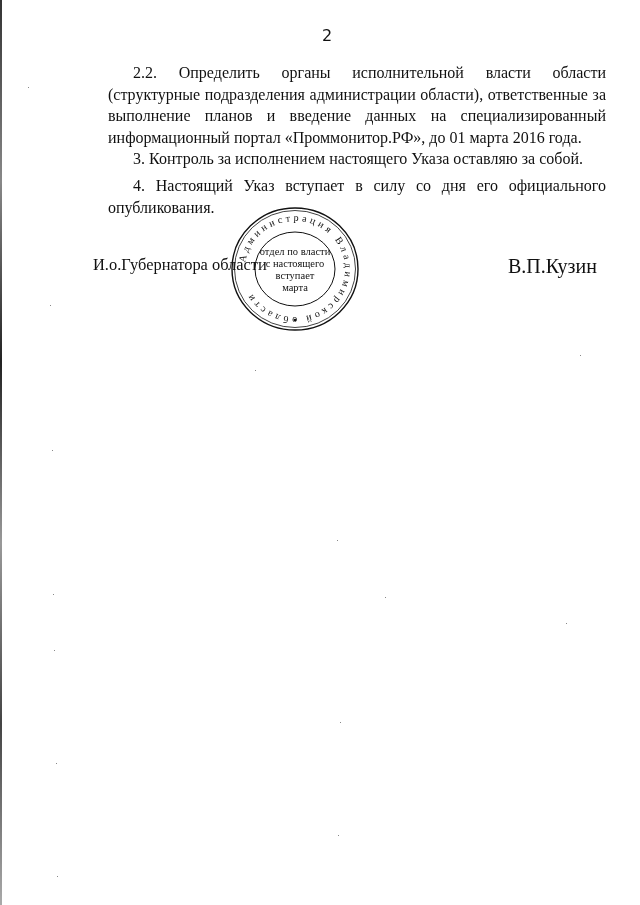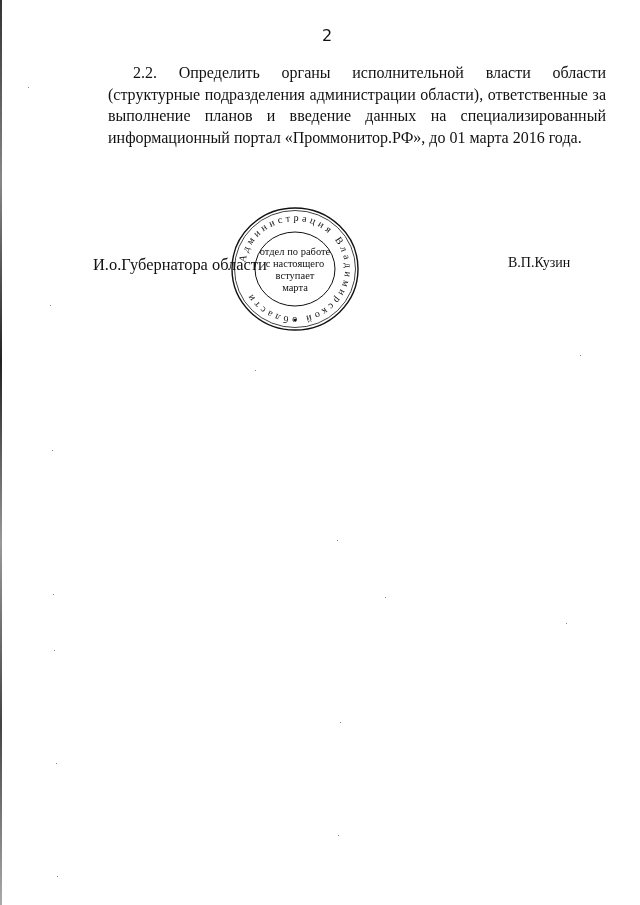--- a/index.html
+++ b/index.html
@@ -10,57 +10,59 @@
                background: linear-gradient(to bottom, #333 0%, #888 20%, #222 40%, #999 60%, #444 80%, #aaa 100%); }
   .page-number { position: absolute; left: 319px; top: 26px; width: 16px; text-align: center;
                  font-family: "DejaVu Sans", sans-serif; font-size: 16px; }
   .para { position: absolute; left: 104px; width: 498px; font-size: 16px; line-height: 21.5px;
           text-align: justify; text-align-last: left; margin: 4px; }
   .para .indent { display: inline-block; width: 25px; }
   .p22 { top: 58px; }
   .p3 { top: 144px; }
   .p4 { top: 171px; }
   .sig-title { position: absolute; left: 93px; top: 255px; font-size: 16.4px; white-space: nowrap; }
-  .sig-name { position: absolute; left: 508px; top: 255px; font-size: 14px; white-space: nowrap; }
+  .sig-name { position: absolute; left: 508px; top: 255px; font-size: 20px; white-space: nowrap; }
   .stamp { position: absolute; left: 230px; top: 206px; width: 130px; height: 126px; }
   .stamp svg { width: 130px; height: 126px; display: block; }
   .stamp-center { position: absolute; left: 25px; top: 40px; width: 80px; text-align: center;
                   font-family: "Liberation Serif", serif; font-size: 10.5px; line-height: 12px; color: #111; }
   .speck { position: absolute; width: 1px; height: 1px; background: #888; }
 </style>
 </head>
 <body>
 
 <div class="page">
   <div class="scan-edge"></div>
 
   <div class="page-number">2</div>
 
   <p class="para p22"><span class="indent"></span><span>2.2. Определить органы исполнительной власти области (структурные подразделения администрации области), ответственные за выполнение планов и введение данных на специализированный информационный портал «Проммонитор.РФ», до 01 марта 2016 года.</span></p>
 
+  <p class="para p3"><span class="indent"></span><span>3. Контроль за исполнением настоящего Указа оставляю за собой.</span></p>
 
+  <p class="para p4"><span class="indent"></span><span>4. Настоящий Указ вступает в силу со дня его официального опубликования.</span></p>
 
   <div class="sig-title">И.о.Губернатора области</div>
   <div class="sig-name">В.П.Кузин</div>
 
   <div class="stamp">
     <svg viewBox="0 0 130 126">
       <defs>
         <path id="ringPath" d="M 65 63 m -50 0 a 50 48 0 1 1 100 0 a 50 48 0 1 1 -100 0"></path>
       </defs>
       <ellipse cx="65" cy="63" rx="63" ry="61" fill="none" stroke="#111" stroke-width="1.4"></ellipse>
       <ellipse cx="65" cy="63" rx="60.5" ry="58.5" fill="none" stroke="#111" stroke-width="0.8"></ellipse>
       <ellipse cx="65" cy="63" rx="40" ry="37" fill="none" stroke="#111" stroke-width="1"></ellipse>
       <text font-family="Liberation Serif, serif" font-size="10" letter-spacing="3.2" fill="#111">
         <textPath href="#ringPath" startOffset="2%">Администрация Владимирской области</textPath>
       </text>
       <circle cx="65" cy="114" r="1.3" fill="#111"></circle>
     </svg>
     <div class="stamp-center">
-      <div>отдел по работе</div>
+      <div>отдел по власти</div>
       <div>с настоящего</div>
       <div>вступает</div>
       <div>марта</div>
     </div>
   </div>
 
   <div class="speck" style="left:50px;top:305px"></div>
   <div class="speck" style="left:255px;top:370px"></div>
   <div class="speck" style="left:580px;top:355px"></div>
   <div class="speck" style="left:52px;top:450px"></div>

